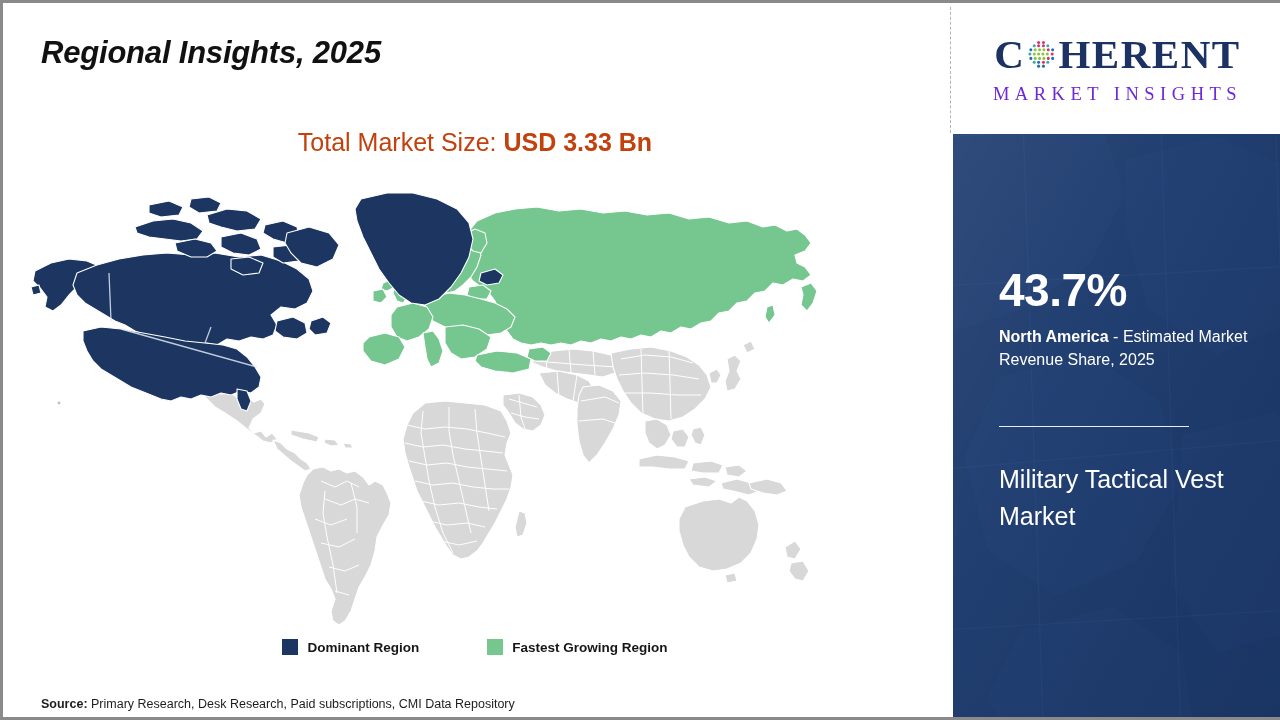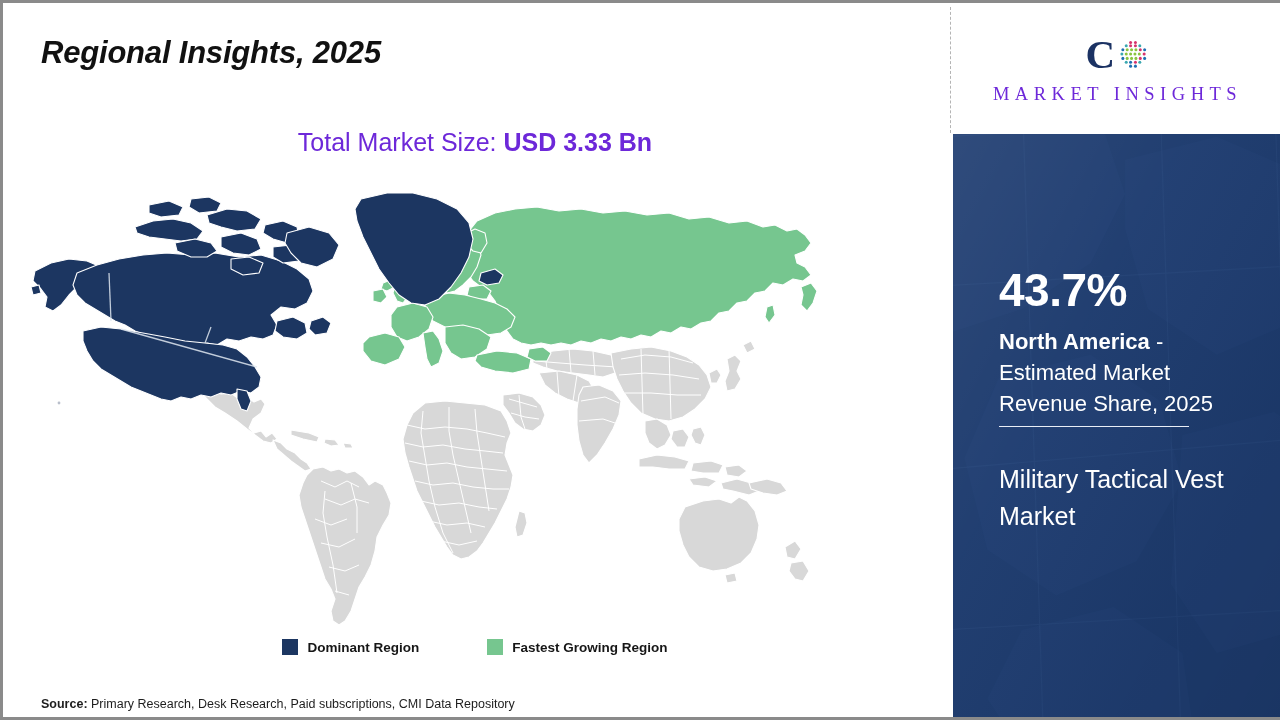--- a/index.html
+++ b/index.html
@@ -35,21 +35,21 @@
     color: #111111;
     letter-spacing: -0.2px;
     font-style: italic;
   }
   #market-size-line {
     position: absolute;
     left: 0; top: 125px;
     width: 944px;
     text-align: center;
     font-size: 25px;
-    color: #6d28d9;
+    color: #c2410c;
     white-space: nowrap;
   }
   #market-size-line .ms-label { font-weight: 400; }
   #market-size-line .ms-value { font-weight: bold; }
 
   
   #map-wrap {
     position: absolute;
     left: 22px; top: 178px;
     width: 810px; height: 448px;
@@ -153,21 +153,21 @@
     font-size: 46px;
     font-weight: bold;
     color: #ffffff;
     letter-spacing: -0.5px;
     line-height: 1;
   }
   #stat-caption {
     position: absolute;
     left: 0; top: 192px;
     width: 262px;
-    font-size: 22px;
+    font-size: 16px;
     color: #ffffff;
     line-height: 1.42;
   }
   #stat-caption .stat-region { font-weight: bold; }
   #stat-rule {
     position: absolute;
     left: 0; top: 292px;
     width: 190px; height: 0;
     border-top: 1.5px solid #e9eef6;
   }
@@ -429,20 +429,21 @@
 
           <circle cx="17" cy="48" r="3.1" fill="#3aa8b0"></circle>
           <circle cx="26" cy="48" r="3.1" fill="#1f6fb2"></circle>
           <circle cx="36" cy="48" r="3.1" fill="#d6336c"></circle>
           <circle cx="45" cy="48" r="3.1" fill="#3aa8b0"></circle>
 
           <circle cx="26" cy="56" r="3.1" fill="#1f6fb2"></circle>
           <circle cx="36" cy="56" r="3.1" fill="#1f6fb2"></circle>
         </g>
       </svg>
+      <span>HERENT</span>
     </div>
     <div id="logo-tagline">MARKET INSIGHTS</div>
   </div>
 
   <div id="right-panel">
     <svg id="right-panel-texture" viewBox="0 0 327 586" preserveAspectRatio="xMidYMid slice" xmlns="http://www.w3.org/2000/svg">
       <rect x="0" y="0" width="327" height="586" fill="#1d3b6e"></rect>
       <g fill="#2a4d85" opacity="0.55">
         <path d="M-20 10 L60 0 L130 30 L150 90 L120 150 L60 190 L0 210 L-30 120 Z"></path>
         <path d="M150 60 L230 40 L300 70 L340 130 L300 200 L230 230 L170 190 L150 120 Z"></path>

